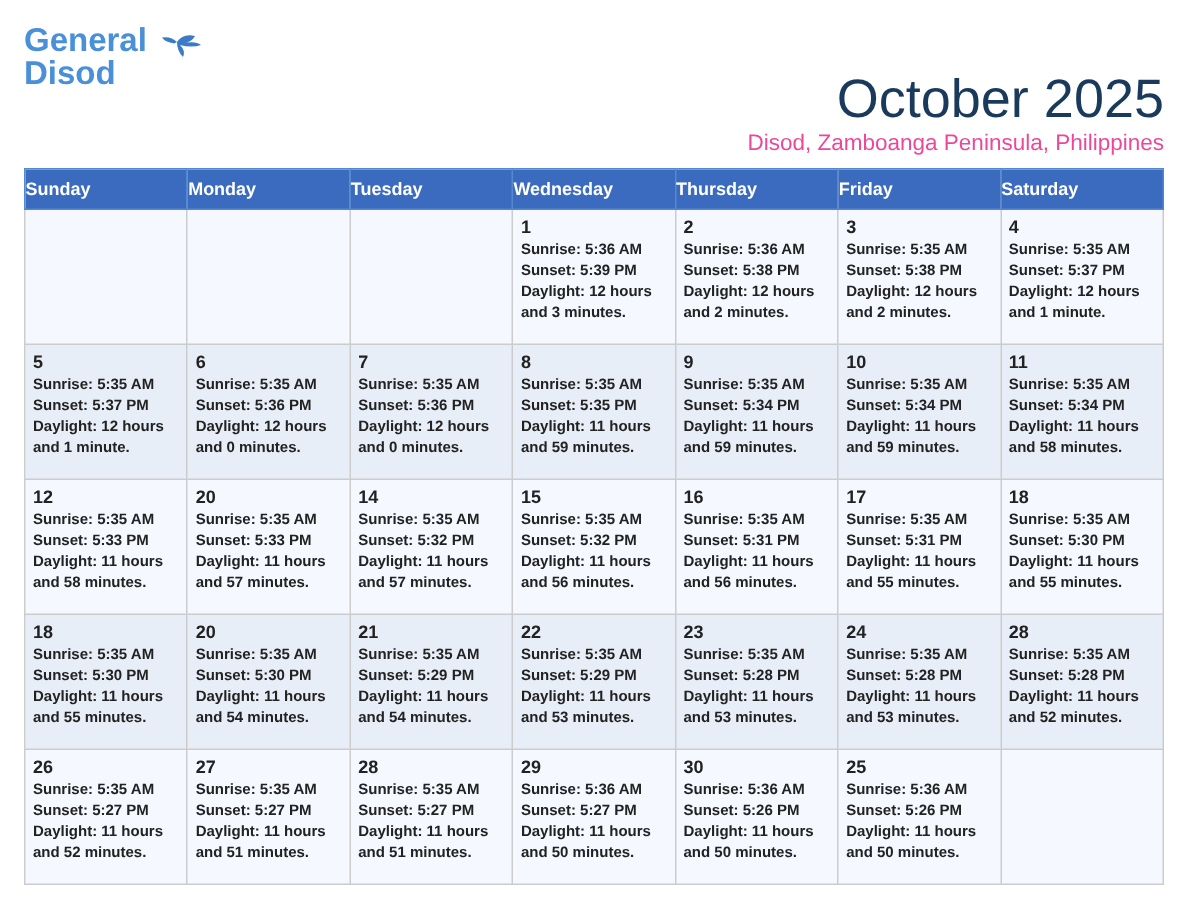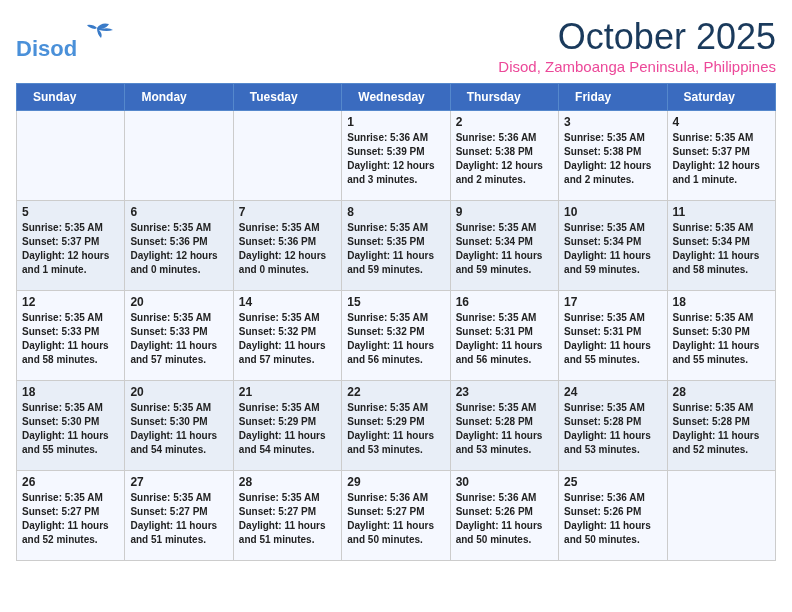--- a/index.html
+++ b/index.html
@@ -25,41 +25,42 @@
       font-size: 22px;
       font-weight: bold;
       color: #1a3a5c;
       line-height: 1;
     }
     .logo-text span {
       color: #4a90d9;
     }
     .title-block {
       text-align: right;
+      margin-top: 29px;
     }
     .month-title {
       font-size: 36px;
       color: #1a3a5c;
       font-weight: normal;
     }
     .location-title {
       font-size: 15px;
       color: #ec4899;
     }
     table {
       width: 100%;
       border-collapse: collapse;
       table-layout: fixed;
     }
     thead tr th {
       background-color: #3a6bbf;
       color: #fff;
       font-size: 12px;
       font-weight: bold;
-      padding: 6px 16px;
+      padding: 6px 0;
       text-align: left;
       border: 1px solid #5588cc;
     }
     tbody tr td {
       border: 1px solid #ccc;
       vertical-align: top;
       padding: 4px 5px;
       font-size: 10.5px;
       color: #222;
       height: 90px;
@@ -83,21 +84,21 @@
       font-weight: bold;
     }
   </style>
 </head>
 <body>
 
 <div class="header">
   <div class="logo">
     <div style="display:flex; align-items:center;">
       <span class="logo-text">
-        <br><span style="color:#4a90d9;">Disod</span>
+        <span>General</span><br><span style="color:#4a90d9;">Disod</span>
       </span>
       <svg width="36" height="28" viewBox="0 0 36 28" style="margin-left:2px; margin-top:-8px;">
         <path d="M18 8 Q22 2 30 4 Q28 8 22 9 Q30 7 34 10 Q28 12 20 10 Q24 14 22 18 Q18 14 18 8Z" fill="#3a7bc8"></path>
         <path d="M18 8 Q14 4 8 5 Q10 8 16 9Z" fill="#3a7bc8"></path>
       </svg>
     </div>
   </div>
   <div class="title-block">
     <div class="month-title">October 2025</div>
     <div class="location-title">Disod, Zamboanga Peninsula, Philippines</div>

